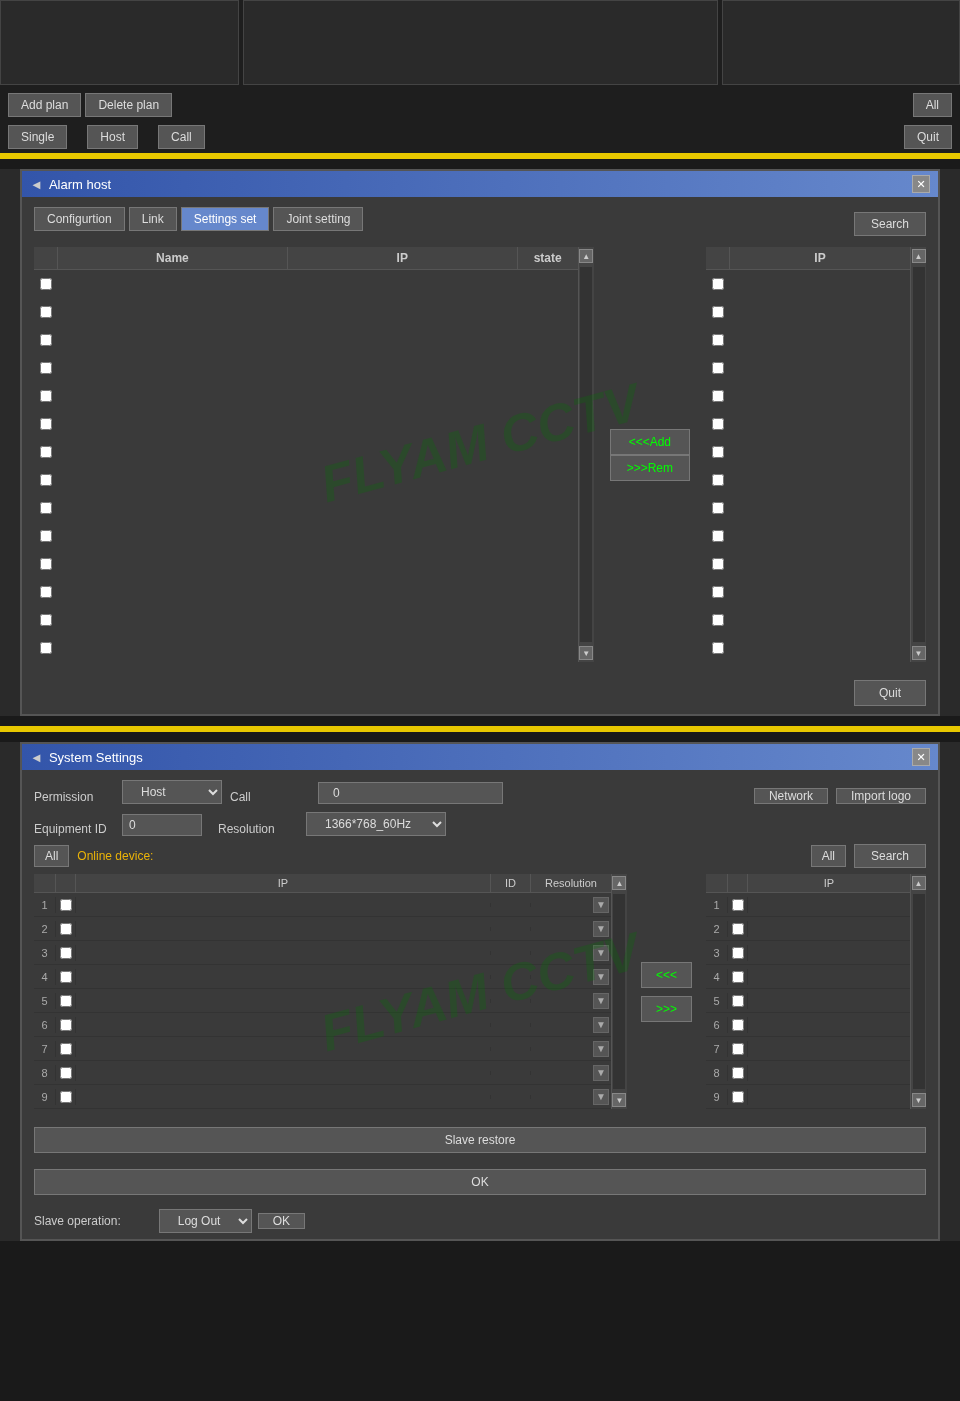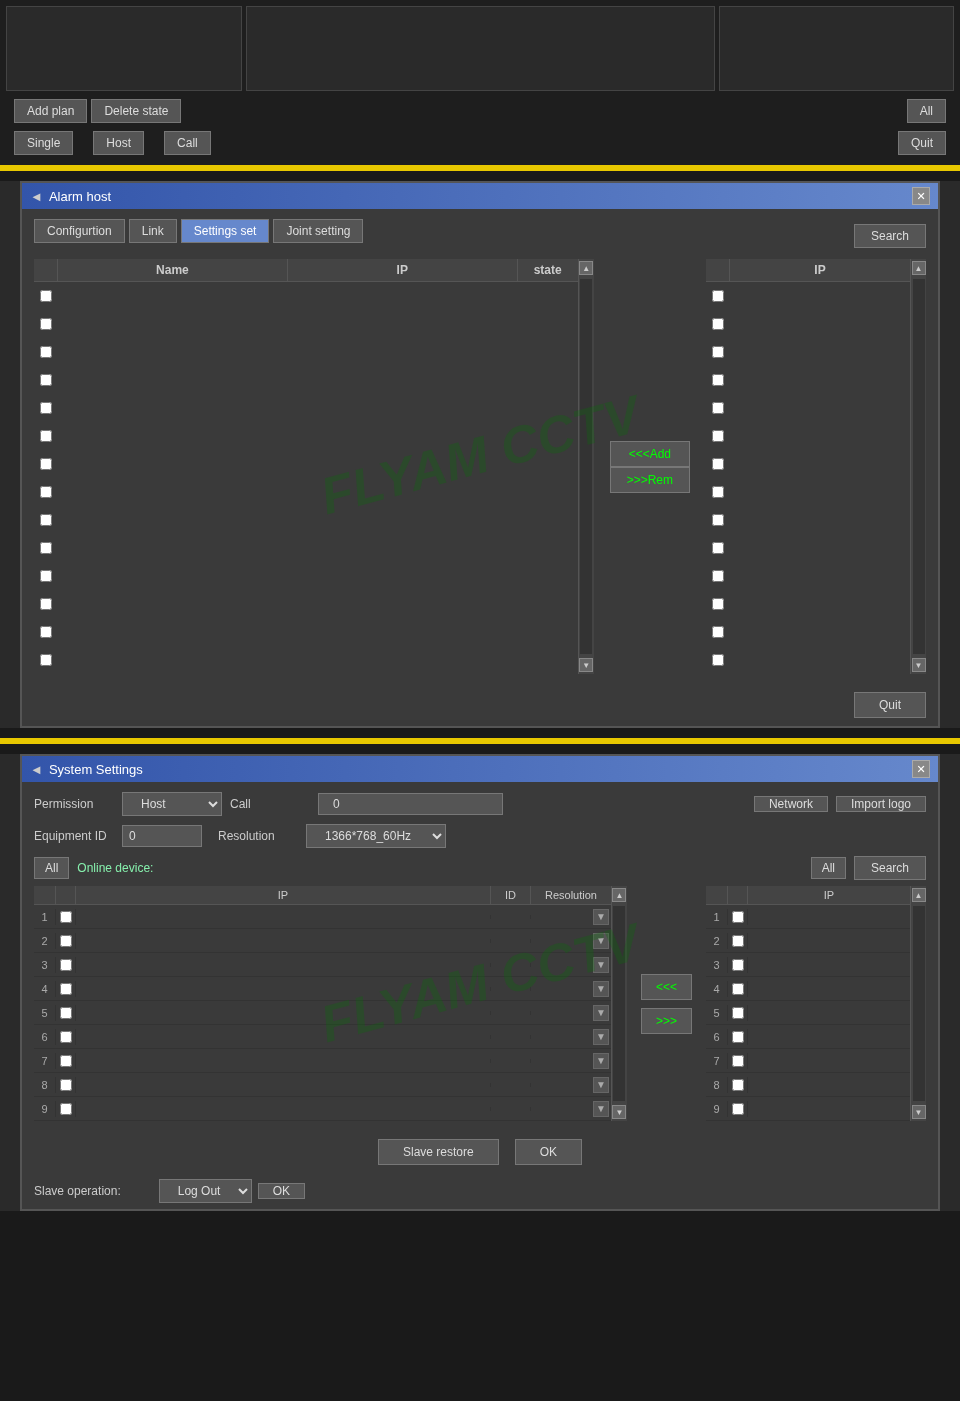--- a/index.html
+++ b/index.html
@@ -169,21 +169,21 @@
       accent-color: #666;
     }
 
     
     .section3 {
       background: #2a2a2a;
       position: relative;
     }
     .sys-form-row {
       display: flex;
-      align-items: center;
+      align-items: flex-end;
       gap: 8px;
       margin-bottom: 8px;
     }
     .sys-label {
       color: #ccc;
       min-width: 80px;
       font-size: 12px;
     }
     .sys-select {
       background: #555;
@@ -217,21 +217,21 @@
     }
     .all-btn {
       background: #555;
       border: 1px solid #777;
       color: #ddd;
       padding: 3px 10px;
       cursor: pointer;
       font-size: 12px;
     }
     .online-label {
-      color: #86efac;
+      color: #eab308;
       font-size: 12px;
     }
     .sys-table-area {
       display: flex;
       gap: 8px;
     }
     .sys-table-header {
       display: flex;
       background: #444;
       border-bottom: 1px solid #555;
@@ -279,20 +279,21 @@
       color: #0f0;
       padding: 5px 14px;
       cursor: pointer;
       font-size: 12px;
     }
     .sys-footer {
       display: flex;
       justify-content: center;
       gap: 16px;
       padding: 8px 12px;
+      flex-direction: column;
     }
     .slave-row {
       display: flex;
       align-items: center;
       gap: 6px;
       padding: 6px 12px;
     }
     .slave-label {
       color: #ccc;
       font-size: 12px;
@@ -342,41 +343,40 @@
       color: #ddd;
       padding: 4px 12px;
       cursor: pointer;
       font-size: 12px;
     }
     .section1-inner {
       position: relative;
     }
     .top-area {
       background: #1e1e1e;
-      padding: 6px;
     }
     .tab-buttons-row {
       display: flex;
       align-items: center;
       justify-content: space-between;
     }
   </style>
 </head>
 <body>
 
 <div class="top-area">
   <div class="section1-inner">
     <div class="top-panels">
       <div class="top-panel"></div>
       <div class="top-panel-wide"></div>
       <div class="top-panel"></div>
     </div>
     <div class="top-buttons">
       <button class="top-btn">Add plan</button>
-      <button class="top-btn">Delete state</button>
+      <button class="top-btn">Delete plan</button>
       <div style="flex:1"></div>
       <button class="top-btn">All</button>
     </div>
     <div class="top-buttons" style="justify-content: center; gap: 20px;">
       <button class="top-btn">Single</button>
       <button class="top-btn">Host</button>
       <button class="top-btn">Call</button>
       <div style="flex:1"></div>
       <button class="top-btn">Quit</button>
     </div>

